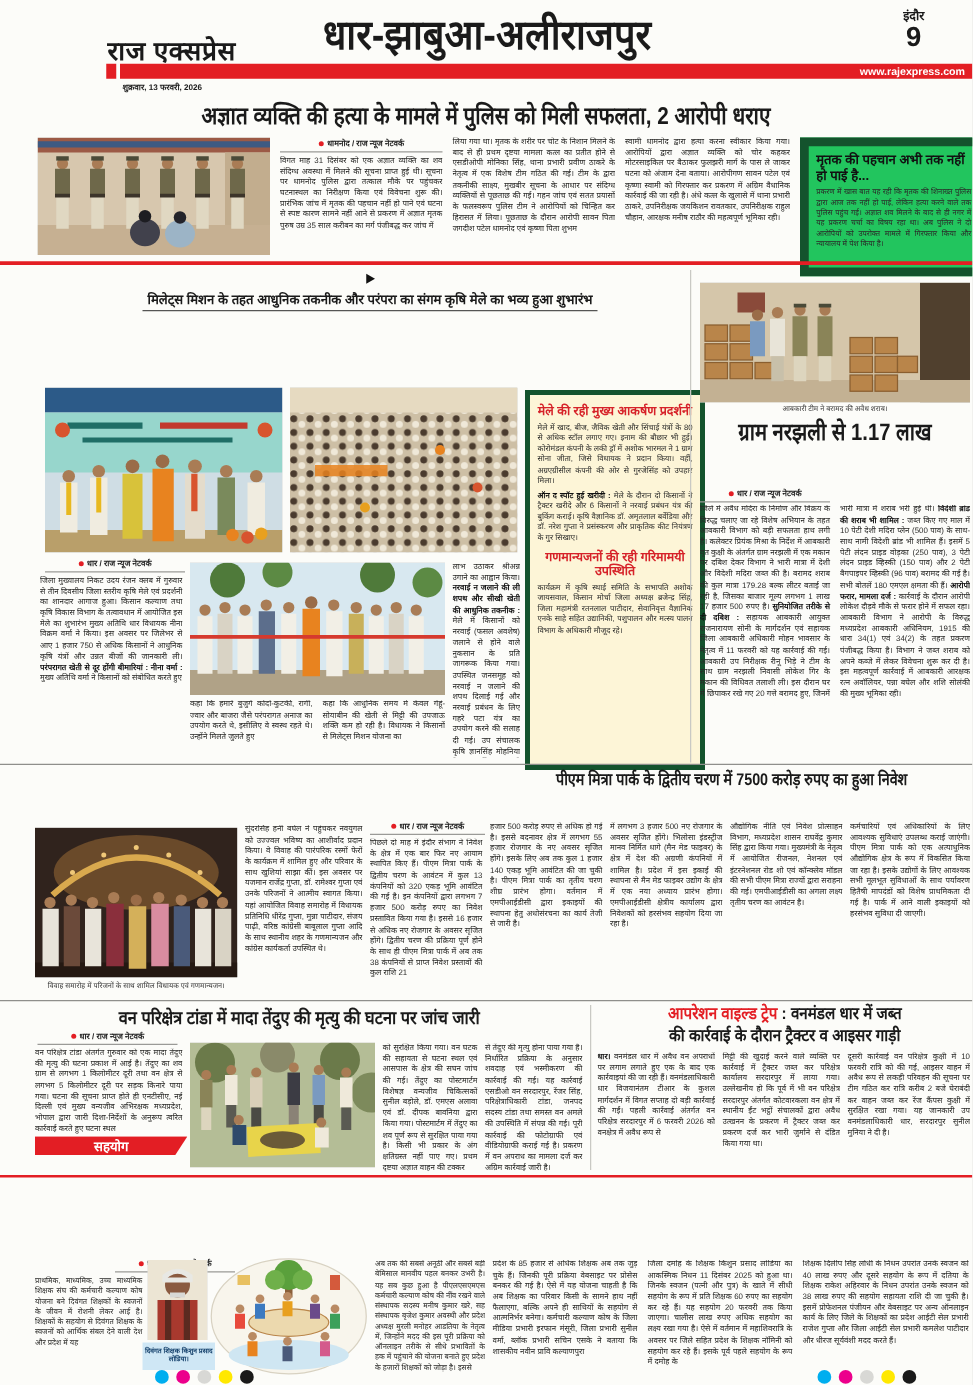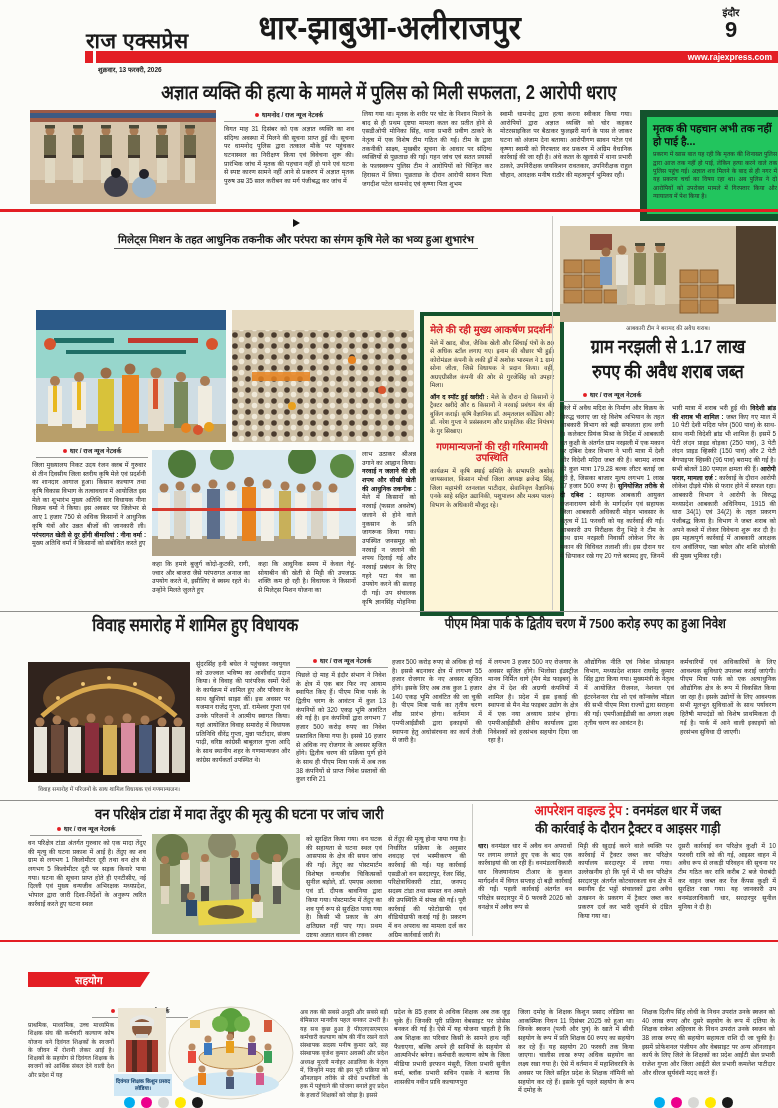--- a/index.html
+++ b/index.html
@@ -334,38 +334,32 @@
             <rect y="9" width="12" height="28" fill="#7a9ac0"></rect>
           </g>
       </g>
     </svg>
   </div>
   <div class="abs caption" style="left:560px;top:325px;width:216px;">आबकारी टीम ने बरामद की अवैध शराब।</div>
   <div class="abs" style="left:560px;top:334px;width:216px;">
     <div class="hl">
         <span style="font-size:19px;line-height:25px;transform:scaleX(.85);">ग्राम नरझली से 1.17 लाख</span>
       </div>
-    <div class="hl">
-        <span style="font-size:19px;line-height:25px;transform:scaleX(.85);">रुपए की अवैध शराब जब्त</span>
-      </div>
   </div>
   <div class="abs byline" style="left:560px;top:390px;width:104px;"><span class="bdot"></span><span>धार / राज न्यूज नेटवर्क</span></div>
   <div class="abs body-txt" style="left:560px;top:404px;width:216px;height:202px;column-count:2;column-gap:8px;">
     <span>जिले में अवैध मदिरा के निर्माण और विक्रय के विरुद्ध चलाए जा रहे विशेष अभियान के तहत आबकारी विभाग को बड़ी सफलता हाथ लगी है। कलेक्टर प्रियंक मिश्रा के निर्देश में आबकारी वृत कुक्षी के अंतर्गत ग्राम नरझली में एक मकान पर दबिश देकर विभाग ने भारी मात्रा में देशी और विदेशी मदिरा जब्त की है। बरामद शराब की कुल मात्रा 179.28 बल्क लीटर बताई जा रही है, जिसका बाजार मूल्य लगभग 1 लाख 17 हजार 500 रुपए है।</span>
     <span class="lead">सुनियोजित तरीके से दी दबिश :</span> <span>सहायक आबकारी आयुक्त राजनारायण सोनी के मार्गदर्शन एवं सहायक जिला आबकारी अधिकारी मोहन भावसार के नेतृत्व में 11 फरवरी को यह कार्रवाई की गई। आबकारी उप निरीक्षक रीनू भिड़े ने टीम के साथ ग्राम नरझली निवासी लोकेश गिर के मकान की विधिवत तलाशी ली। इस दौरान घर में छिपाकर रखे गए 20 गत्ते बरामद हुए, जिनमें भारी मात्रा में शराब भरी हुई थी।</span>
     <span class="lead">विदेशी ब्रांड की शराब भी शामिल :</span> <span>जब्त किए गए माल में 10 पेटी देशी मदिरा प्लेन (500 पाव) के साथ-साथ नामी विदेशी ब्रांड भी शामिल हैं। इसमें 5 पेटी लंदन प्राइड वोड़का (250 पाव), 3 पेटी लंदन प्राइड व्हिस्की (150 पाव) और 2 पेटी बैगपाइपर व्हिस्की (96 पाव) बरामद की गई है। सभी बोतलें 180 एमएल क्षमता की हैं।</span>
     <span class="lead">आरोपी फरार, मामला दर्ज :</span> <span>कार्रवाई के दौरान आरोपी लोकेश दौड़वे मौके से फरार होने में सफल रहा। आबकारी विभाग ने आरोपी के विरुद्ध मध्यप्रदेश आबकारी अधिनियम, 1915 की धारा 34(1) एवं 34(2) के तहत प्रकरण पंजीबद्ध किया है। विभाग ने जब्त शराब को अपने कब्जे में लेकर विवेचना शुरू कर दी है। इस महत्वपूर्ण कार्रवाई में आबकारी आरक्षक रत्न अवॉलियर, पन्ना बघेल और शशि सोलंकी की मुख्य भूमिका रही।</span>
   </div>
 
   <div class="abs rule-gray" style="left:0;top:611px;width:778px;height:1px;"></div>
 
   <div class="abs" style="left:0;top:614px;width:390px;">
-    <div class="hl">
-        <span style="font-size:18px;line-height:23px;transform:scaleX(.85);">विवाह समारोह में शामिल हुए विधायक</span>
-      </div>
   </div>
   <div class="abs photo" style="left:28px;top:662px;width:162px;height:120px;">
     <svg width="162" height="120" viewBox="0 0 162 120">
       <rect width="162" height="120" fill="#30231d"></rect>
       <ellipse cx="81" cy="36" rx="66" ry="30" fill="#6a4a2a"></ellipse>
       <path d="M14 54 Q81 -6 148 54" stroke="#d9a94e" stroke-width="5" fill="none"></path>
       <g fill="#f0c878">
           <circle cx="30" cy="36" r="2"></circle>
           <circle cx="55" cy="22" r="2"></circle>
           <circle cx="81" cy="16" r="2"></circle>
@@ -497,21 +491,21 @@
         <span style="font-size:13.5px;line-height:18px;transform:scaleX(.9);">की कार्रवाई के दौरान ट्रैक्टर व आइसर गाड़ी</span>
       </div>
   </div>
   <div class="abs body-txt" style="left:478px;top:842px;width:94px;height:95px;">
     <span class="lead">धार।</span> <span>वनमंडल धार में अवैध वन अपराधों पर लगाम लगाते हुए एक के बाद एक कार्रवाइयां की जा रही हैं। वनमंडलाधिकारी धार विजयानंतम टीआर के कुशल मार्गदर्शन में विगत सप्ताह दो बड़ी कार्रवाई की गईं। पहली कार्रवाई अंतर्गत वन परिक्षेत्र सरदारपुर में 6 फरवरी 2026 को वनक्षेत्र में अवैध रूप से</span>
   </div>
   <div class="abs body-txt" style="left:578px;top:842px;width:94px;height:95px;">मिट्टी की खुदाई करने वाले व्यक्ति पर कार्रवाई में ट्रैक्टर जब्त कर परिक्षेत्र कार्यालय सरदारपुर में लाया गया। उल्लेखनीय हो कि पूर्व में भी वन परिक्षेत्र सरदारपुर अंतर्गत कोटवारकला वन क्षेत्र में स्थानीय ईंट भट्ठों संचालकों द्वारा अवैध उत्खनन के प्रकरण में ट्रैक्टर जब्त कर प्रकरण दर्ज कर भारी जुर्माने से दंडित किया गया था।</div>
   <div class="abs body-txt" style="left:678px;top:842px;width:98px;height:95px;">दूसरी कार्रवाई वन परिक्षेत्र कुक्षी में 10 फरवरी रात्रि को की गई, आइसर वाहन में अवैध रूप से लकड़ी परिवहन की सूचना पर टीम गठित कर रात्रि करीब 2 बजे घेराबंदी कर वाहन जब्त कर रेंज कैंपस कुक्षी में सुरक्षित रखा गया। यह जानकारी उप वनमंडलाधिकारी धार, सरदारपुर सुनील मुनिया ने दी है।</div>
 
   <div class="abs rule-red" style="left:0;top:940px;width:778px;height:2px;"></div>
-  <div class="abs label-ribbon" style="left:28px;top:972px;width:122px;height:15px;">सहयोग</div>
+  <div class="abs label-ribbon" style="left:28px;top:909px;width:122px;height:15px;">सहयोग</div>
   <div class="abs byline" style="left:92px;top:1006px;width:96px;"><span class="bdot"></span><span>धार / राज न्यूज नेटवर्क</span></div>
   <div class="abs body-txt" style="left:28px;top:1021px;width:86px;height:74px;font-size:6px;">प्राथमिक, माध्यमिक, उच्च माध्यमिक शिक्षक संघ की कर्मचारी कल्याण कोष योजना बने दिवंगत शिक्षकों के स्वजनों के जीवन में रोशनी लेकर आई है। शिक्षकों के सहयोग से दिवंगत शिक्षक के स्वजनों को आर्थिक संबल देने वाली देश और प्रदेश में यह</div>
 
   <div class="abs photo" style="left:118px;top:1008px;width:48px;height:64px;">
     <svg width="48" height="64" viewBox="0 0 48 64">
       <rect width="48" height="64" fill="#ece5d4"></rect>
       <circle cx="24" cy="20" r="10" fill="#8a5a40"></circle>
       <path d="M12 18 Q24 4 36 18 L36 12 Q24 2 12 12 Z" fill="#e8e8e4"></path>
       <rect x="12" y="14" width="24" height="4" rx="2" fill="#e8e8e4"></rect>
       <rect x="18" y="26" width="12" height="4" fill="#d8d8d4"></rect>

